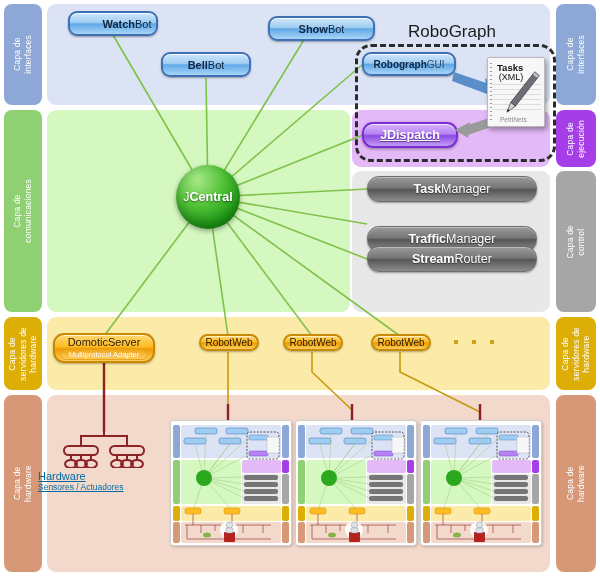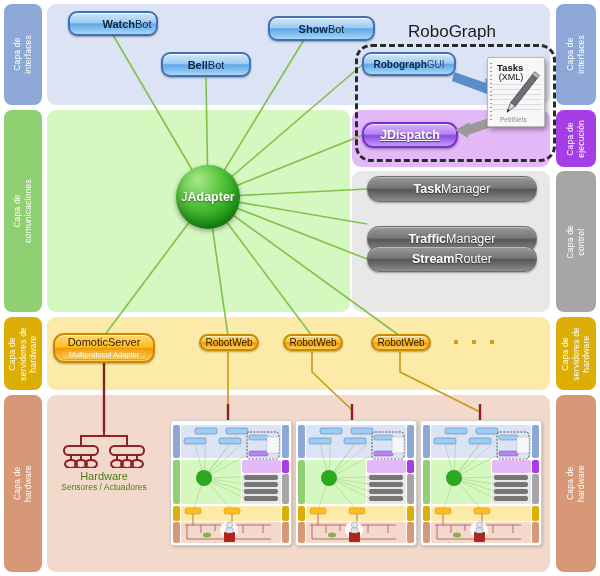--- a/index.html
+++ b/index.html
@@ -83,21 +83,21 @@
   #tasknote .nt{position:absolute;left:9px;top:5px;font-size:9.5px;color:#111;font-weight:bold;line-height:1.05;}
   #tasknote .nt span{display:block;font-weight:normal;font-size:9px;}
   #tasknote .pn{position:absolute;left:12px;bottom:3px;font-size:6.5px;color:#8b8b8b;}
   #tasknote .rules{position:absolute;left:4px;right:3px;top:22px;bottom:12px;
       background:repeating-linear-gradient(180deg,transparent 0 4px,#dcdcdc 4px 5px);}
   #tasknote .dots{position:absolute;left:2px;top:5px;bottom:5px;width:2px;
       background:repeating-linear-gradient(180deg,#9a9a9a 0 1px,transparent 1px 4px);}
 
   
   #hwtree{position:absolute;}
-  #hwcap{position:absolute;text-align:center;color:#4d7c0f;}
+  #hwcap{position:absolute;color:#0369a1;text-decoration:underline;}
   #hwcap .h1{font-size:11px;}
   #hwcap .h2{font-size:8.5px;}
 
   
   .mini{position:absolute;background:#ffffff;border:1px solid #cfcfcf;border-radius:4px;
       box-shadow:1px 1px 3px rgba(0,0,0,.2);overflow:hidden;}
 
   .dots3{position:absolute;display:flex;gap:14px;align-items:center;}
   .dots3 i{display:block;width:4px;height:4px;background:#d4a017;}
 
@@ -238,21 +238,21 @@
       <g transform="rotate(38 30 40)">
         <rect x="27" y="12" width="6" height="36" fill="#6e6e78" stroke="#3d3d45" stroke-width="0.7"></rect>
         <polygon points="27,48 33,48 30,58" fill="#d8d8d8" stroke="#3d3d45" stroke-width="0.7"></polygon>
         <polygon points="28.7,55 31.3,55 30,58" fill="#222"></polygon>
         <rect x="27" y="9" width="6" height="4" fill="#b9b9c2" stroke="#3d3d45" stroke-width="0.6"></rect>
       </g>
     </svg>
   </div>
 
   <div id="jcentral" style="left:176px;top:165px;">
-    <span><span class="lt">J</span><b>Adapter</b></span>
+    <span><span class="lt">J</span><b>Central</b></span>
   </div>
 
   <div class="node mgr" style="left:367px;top:176px;width:170px;height:26px;text-align:right;">
     <b>Task</b>
       <span class="lt">Manager</span>
   </div>
   <div class="node mgr" style="left:367px;top:226px;width:170px;height:26px;">
     <b>Traffic</b>
       <span class="lt">Manager</span>
   </div>

